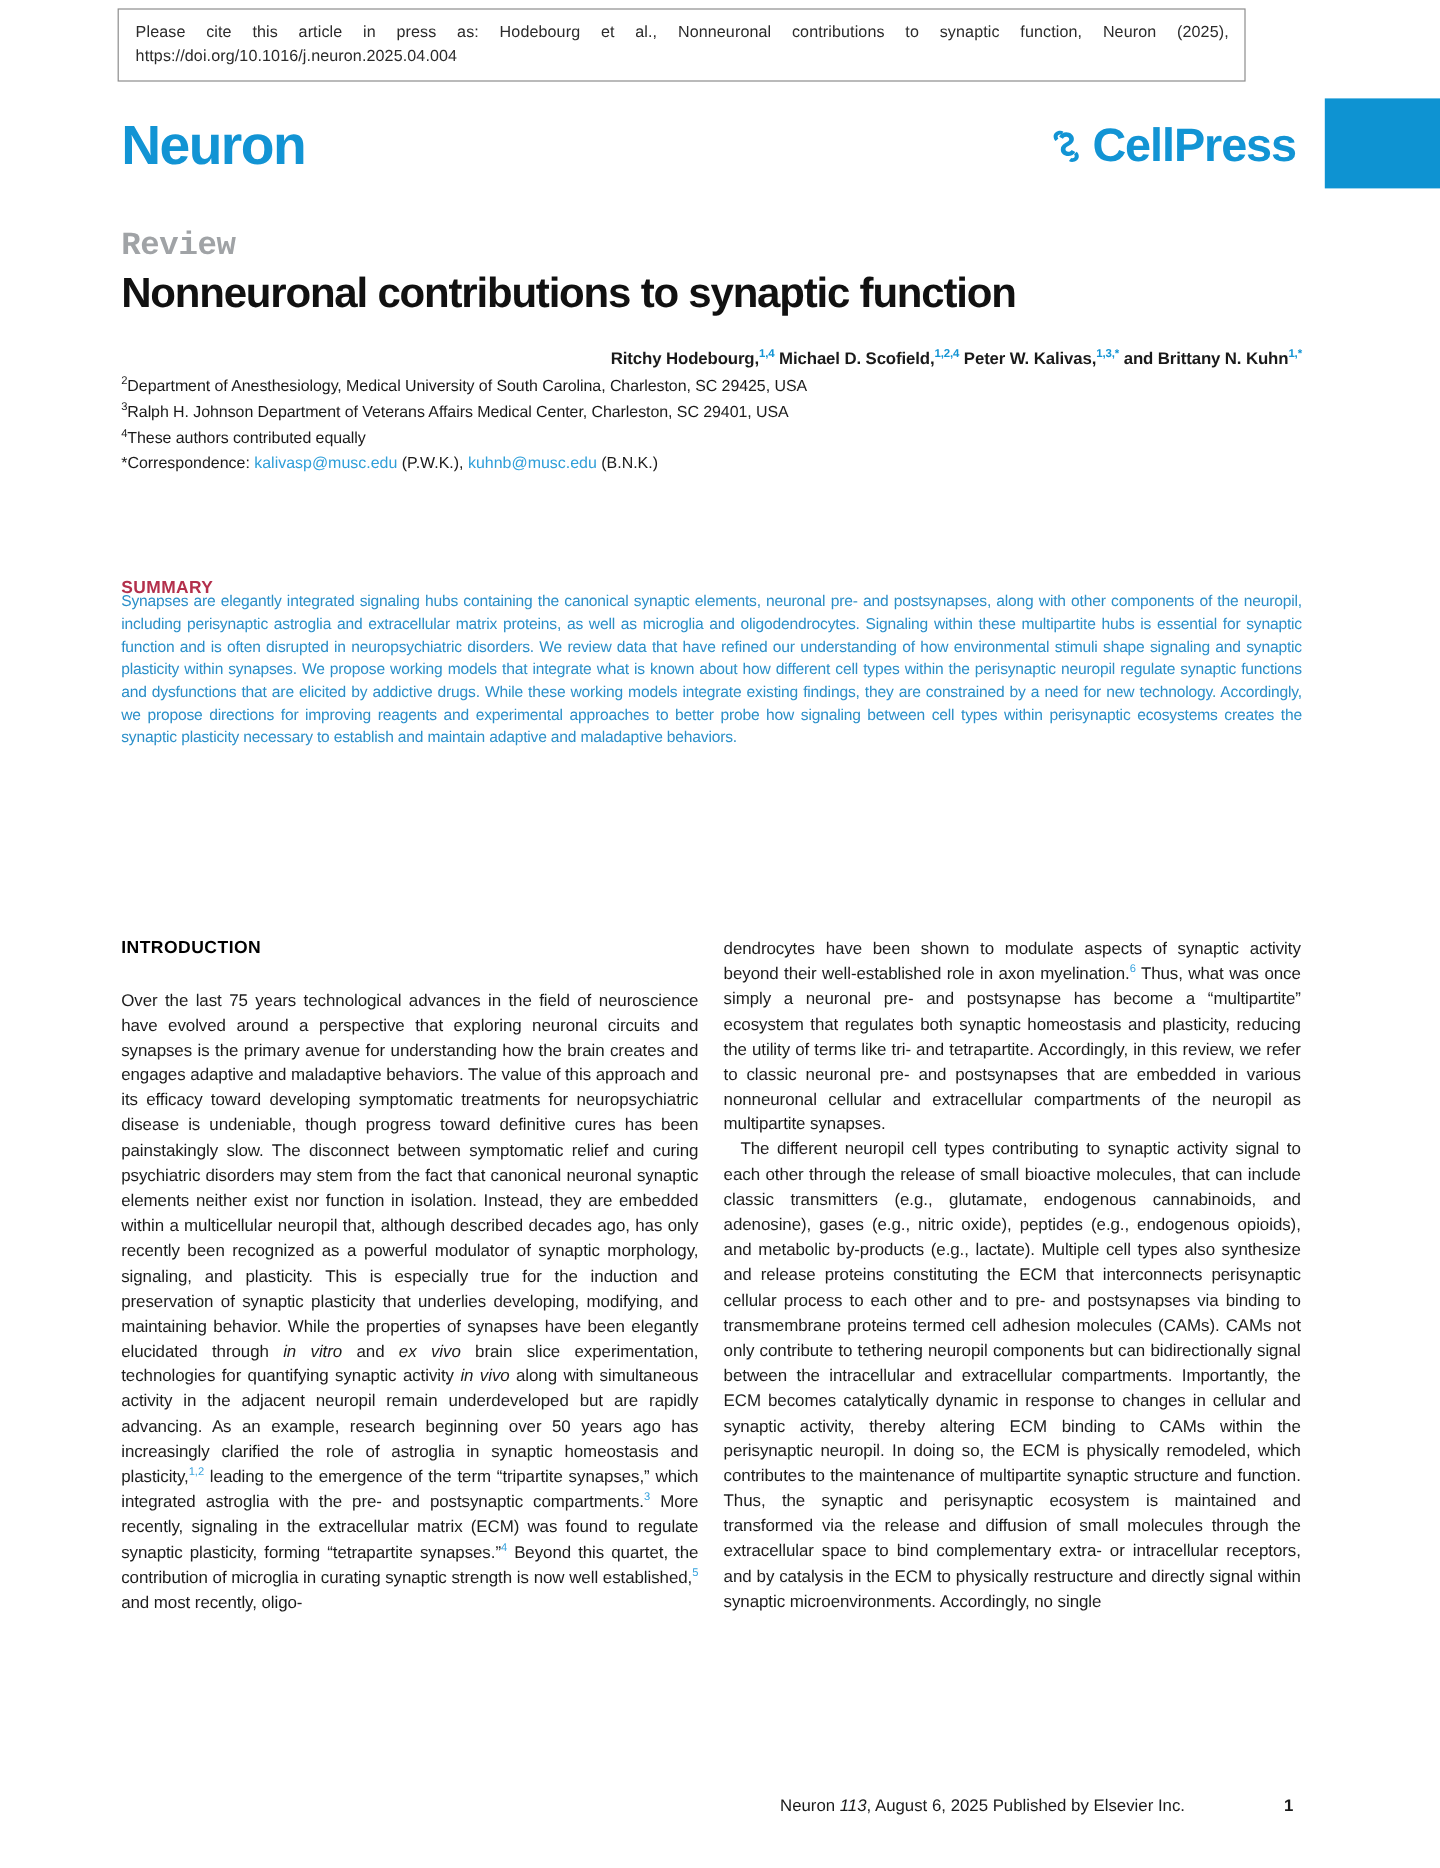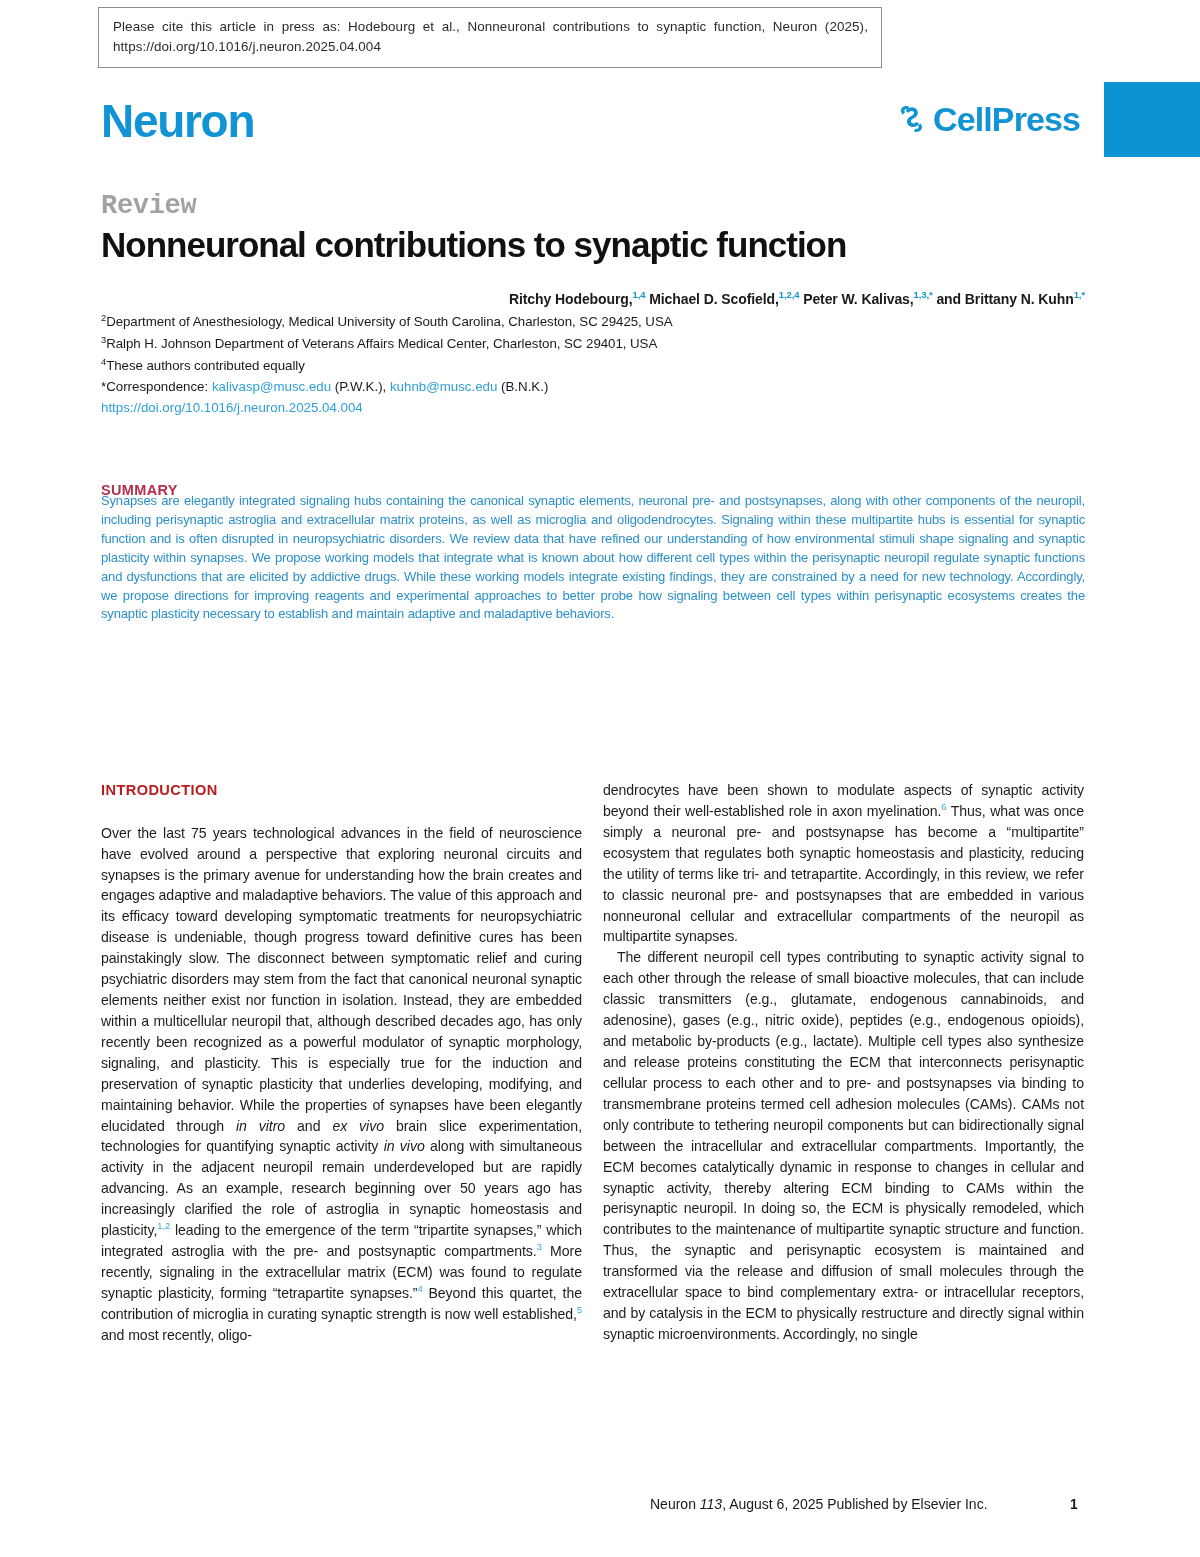--- a/index.html
+++ b/index.html
@@ -19,21 +19,21 @@
     background: #ffffff;
     overflow: hidden;
     box-sizing: border-box;
   }
 
   
   .cite-box {
     position: absolute;
     left: 98px;
     top: 7px;
-    width: 784px;
+    width: 940px;
     box-sizing: border-box;
     border: 1px solid #8d8d8d;
     padding: 9px 13px 10px 14px;
     font-size: 13.4px;
     line-height: 1.48;
     color: #2b2b2b;
     text-align: justify;
     letter-spacing: 0.1px;
   }
 
@@ -62,21 +62,21 @@
     display: flex;
     align-items: center;
     gap: 9px;
   }
   .cp-mark {
     width: 26px;
     height: 28px;
     display: block;
   }
   .cp-word {
-    font-size: 34px;
+    font-size: 39px;
     font-weight: bold;
     color: #1294d4;
     letter-spacing: -0.9px;
     line-height: 1;
   }
   .blue-block {
     position: absolute;
     right: 0;
     top: 0;
     width: 96px;
@@ -172,21 +172,21 @@
     text-align: justify;
     letter-spacing: -0.06px;
   }
   .col-left  { left: 101px; }
   .col-right { left: 603px; }
   .col p { margin: 0; }
   .col p.indent { text-indent: 14px; }
   .section-head {
     font-size: 14.6px;
     font-weight: bold;
-    color: #b91c1c;
+    color: #000000;
     letter-spacing: 0.4px;
     margin: 0 0 21px 0;
     text-align: left;
   }
   .col sup.ref { color: #3aa3dd; font-size: 0.66em; vertical-align: super; }
   .col i { font-style: italic; }
 
   
   .footer {
     position: absolute;
@@ -251,23 +251,20 @@
     <div class="aff-line">
       <sup>4</sup><span>These authors contributed equally</span>
     </div>
     <div class="corr-line">
       <span>*Correspondence:</span>
       <a class="lnk" href="#">kalivasp@musc.edu</a>
       <span>(P.W.K.),</span>
       <a class="lnk" href="#">kuhnb@musc.edu</a>
       <span>(B.N.K.)</span>
     </div>
-    <div class="doi-line">
-      <a class="lnk" href="#">https://doi.org/10.1016/j.neuron.2025.04.004</a>
-    </div>
   </div>
 
   <div class="summary-head">SUMMARY</div>
   <div class="summary-body">Synapses are elegantly integrated signaling hubs containing the canonical synaptic elements, neuronal pre- and postsynapses, along with other components of the neuropil, including perisynaptic astroglia and extracellular matrix proteins, as well as microglia and oligodendrocytes. Signaling within these multipartite hubs is essential for synaptic function and is often disrupted in neuropsychiatric disorders. We review data that have refined our understanding of how environmental stimuli shape signaling and synaptic plasticity within synapses. We propose working models that integrate what is known about how different cell types within the perisynaptic neuropil regulate synaptic functions and dysfunctions that are elicited by addictive drugs. While these working models integrate existing findings, they are constrained by a need for new technology. Accordingly, we propose directions for improving reagents and experimental approaches to better probe how signaling between cell types within perisynaptic ecosystems creates the synaptic plasticity necessary to establish and maintain adaptive and maladaptive behaviors.</div>
 
   <div class="col col-left">
     <div class="section-head">INTRODUCTION</div>
     <p id="left-p1">Over the last 75 years technological advances in the field of neuroscience have evolved around a perspective that exploring neuronal circuits and synapses is the primary avenue for understanding how the brain creates and engages adaptive and maladaptive behaviors. The value of this approach and its efficacy toward developing symptomatic treatments for neuropsychiatric disease is undeniable, though progress toward definitive cures has been painstakingly slow. The disconnect between symptomatic relief and curing psychiatric disorders may stem from the fact that canonical neuronal synaptic elements neither exist nor function in isolation. Instead, they are embedded within a multicellular neuropil that, although described decades ago, has only recently been recognized as a powerful modulator of synaptic morphology, signaling, and plasticity. This is especially true for the induction and preservation of synaptic plasticity that underlies developing, modifying, and maintaining behavior. While the properties of synapses have been elegantly elucidated through <i>in vitro</i> and <i>ex vivo</i> brain slice experimentation, technologies for quantifying synaptic activity <i>in vivo</i> along with simultaneous activity in the adjacent neuropil remain underdeveloped but are rapidly advancing. As an example, research beginning over 50 years ago has increasingly clarified the role of astroglia in synaptic homeostasis and plasticity,<sup class="ref">1,2</sup> leading to the emergence of the term “tripartite synapses,” which integrated astroglia with the pre- and postsynaptic compartments.<sup class="ref">3</sup> More recently, signaling in the extracellular matrix (ECM) was found to regulate synaptic plasticity, forming “tetrapartite synapses.”<sup class="ref">4</sup> Beyond this quartet, the contribution of microglia in curating synaptic strength is now well established,<sup class="ref">5</sup> and most recently, oligo-</p>
   </div>
 

